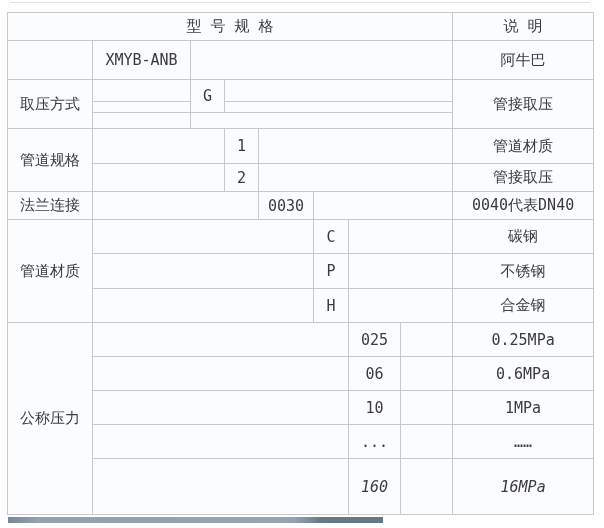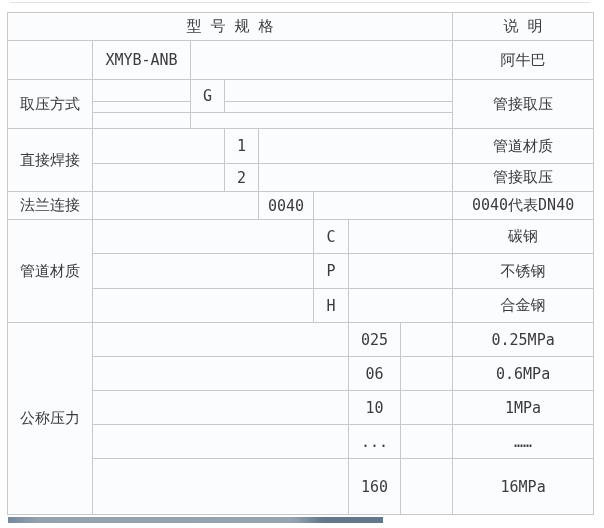--- a/index.html
+++ b/index.html
@@ -28,21 +28,21 @@
     overflow:hidden;
     white-space:nowrap;
   }
   tr.h33{height:28px;}
   tr.h39{height:39px;}
   tr.h9{height:22px;}
   tr.h11{height:11px;}
   tr.h16{height:16px;}
   tr.h35{height:35px;}
   tr.h34{height:34px;}
-  tr.h56{height:56px;}
+  tr.h56{height:56px;font-style:italic;}
   td.thin{line-height:1px;font-size:1px;}
   td.desc-top{vertical-align:top;padding-top:7px;}
   .scrollbar-thumb{
     position:absolute;left:8px;top:517px;width:375px;height:6px;
     background:linear-gradient(90deg,
       #76889a 0%, #93a2af 8%, #95a4b1 76%, #64788b 84%, #64788b 100%);
   }
 </style>
 </head>
 <body>
@@ -85,37 +85,37 @@
   <tr class="h11">
     <td class="thin"></td>
     <td class="thin" colspan="5"></td>
   </tr>
   <tr class="h16">
     <td class="thin"></td>
     <td class="thin" colspan="6"></td>
   </tr>
 
   <tr class="h35">
-    <td rowspan="2">直接焊接</td>
+    <td rowspan="2">管道规格</td>
     <td colspan="2"></td>
     <td>1</td>
     <td colspan="4"></td>
     <td>管道材质</td>
   </tr>
   <tr class="h33">
     <td colspan="2"></td>
     <td>2</td>
     <td colspan="4"></td>
     <td>管接取压</td>
   </tr>
 
   <tr class="h33">
     <td>法兰连接</td>
     <td colspan="3"></td>
-    <td>0040</td>
+    <td>0030</td>
     <td colspan="3"></td>
     <td>0040代表DN40</td>
   </tr>
 
   <tr class="h34">
     <td rowspan="3">管道材质</td>
     <td colspan="4"></td>
     <td>C</td>
     <td colspan="2"></td>
     <td>碳钢</td>

